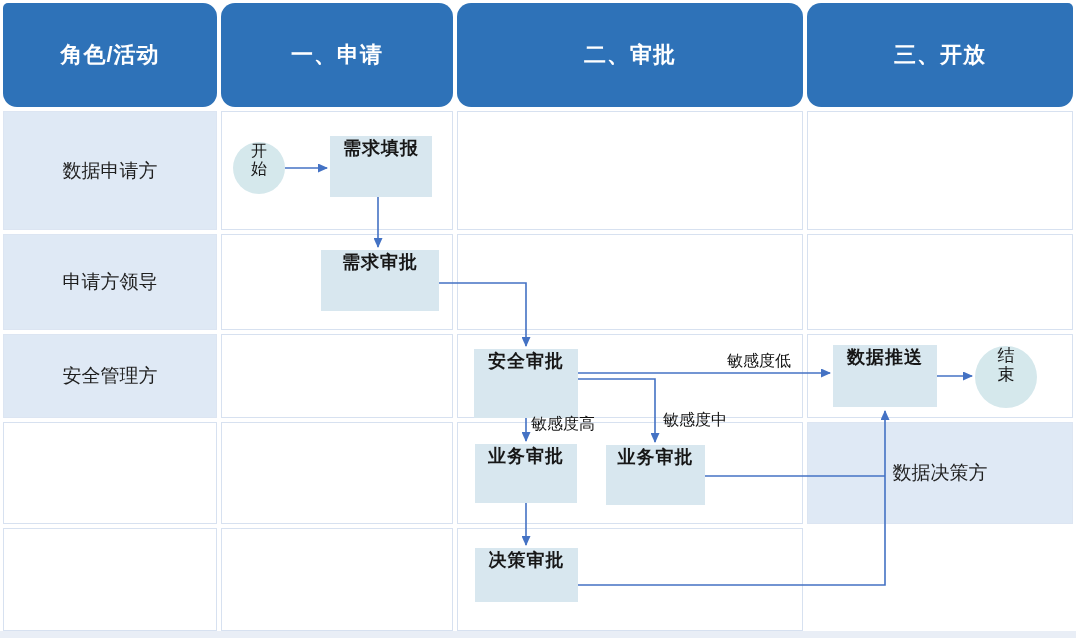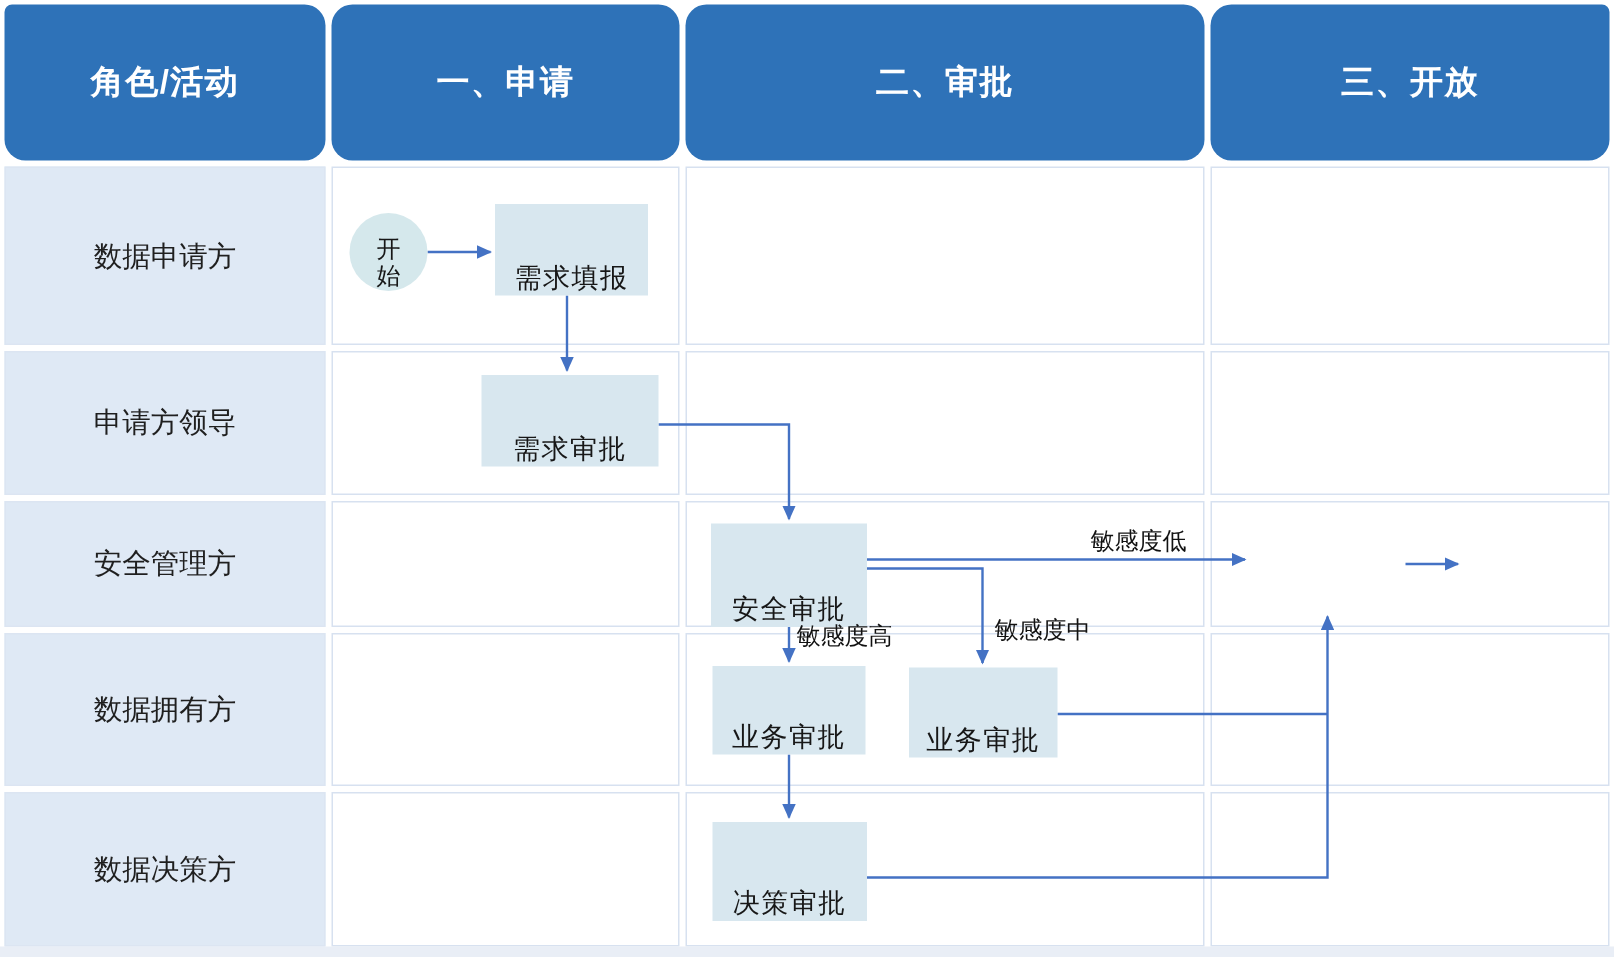--- a/index.html
+++ b/index.html
@@ -67,27 +67,27 @@
   .overlay {
     position: absolute;
     left: 0; top: 0;
     width: 1076px; height: 638px;
     pointer-events: none;
   }
 
   .node {
     position: absolute;
     display: flex;
-    align-items: flex-end;
+    align-items: flex-start;
     justify-content: center;
     color: #171717;
     font-size: 18px;
     letter-spacing: 1px;
   }
-  .node.box { background: #D8E7EF; }
+  .node.box { background: #D8E7EF; font-weight: bold; }
   .node.circle {
     background: #D5E8EC;
     border-radius: 50%;
     font-size: 16px;
     letter-spacing: 0;
   }
   .node.circle .stacked {
     width: 1.15em;
     line-height: 1.12;
     text-align: center;
@@ -123,21 +123,20 @@
     <div class="cell lane-label">申请方领导</div>
     <div class="cell flow-cell"></div>
     <div class="cell flow-cell"></div>
     <div class="cell flow-cell"></div>
 
     <div class="cell lane-label">安全管理方</div>
     <div class="cell flow-cell"></div>
     <div class="cell flow-cell"></div>
     <div class="cell flow-cell"></div>
 
-    <div class="cell lane-label">数据拥有方</div>
     <div class="cell flow-cell"></div>
     <div class="cell flow-cell"></div>
     <div class="cell flow-cell"></div>
 
     <div class="cell lane-label">数据决策方</div>
     <div class="cell flow-cell"></div>
     <div class="cell flow-cell"></div>
     <div class="cell flow-cell"></div>
   </div>
 
@@ -168,21 +167,25 @@
   <div class="node box" style="left:330px; top:136px; width:102px; height:61px;">需求填报</div>
 
   <div class="node box" style="left:321px; top:250px; width:118px; height:61px;">需求审批</div>
 
   <div class="node box" style="left:474px; top:349px; width:104px; height:69px;">安全审批</div>
 
   <div class="node box" style="left:475px; top:444px; width:102px; height:59px;">业务审批</div>
 
   <div class="node box" style="left:606px; top:445px; width:99px; height:60px;">业务审批</div>
 
-  <div class="node box" style="left:475px; top:548px; width:103px; height:66px;">决策审批</div>
+  <div class="node box" style="left:475px; top:548px; width:103px; height:54px;">决策审批</div>
 
+  <div class="node box" style="left:833px; top:345px; width:104px; height:62px;">数据推送</div>
 
+  <div class="node circle" style="left:975px; top:346px; width:62px; height:62px; font-size:17px;">
+    <span class="stacked">结束</span>
+  </div>
 
   <div class="edge-label" style="left:727px; top:351px;">敏感度低</div>
   <div class="edge-label" style="left:663px; top:410px;">敏感度中</div>
   <div class="edge-label" style="left:531px; top:414px;">敏感度高</div>
 
 </div>
 
 </body></html>

